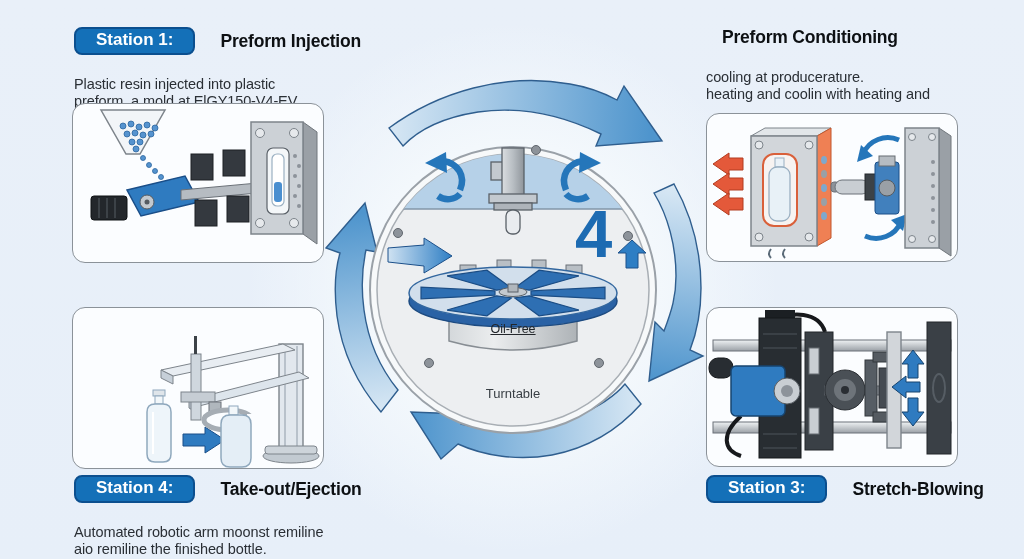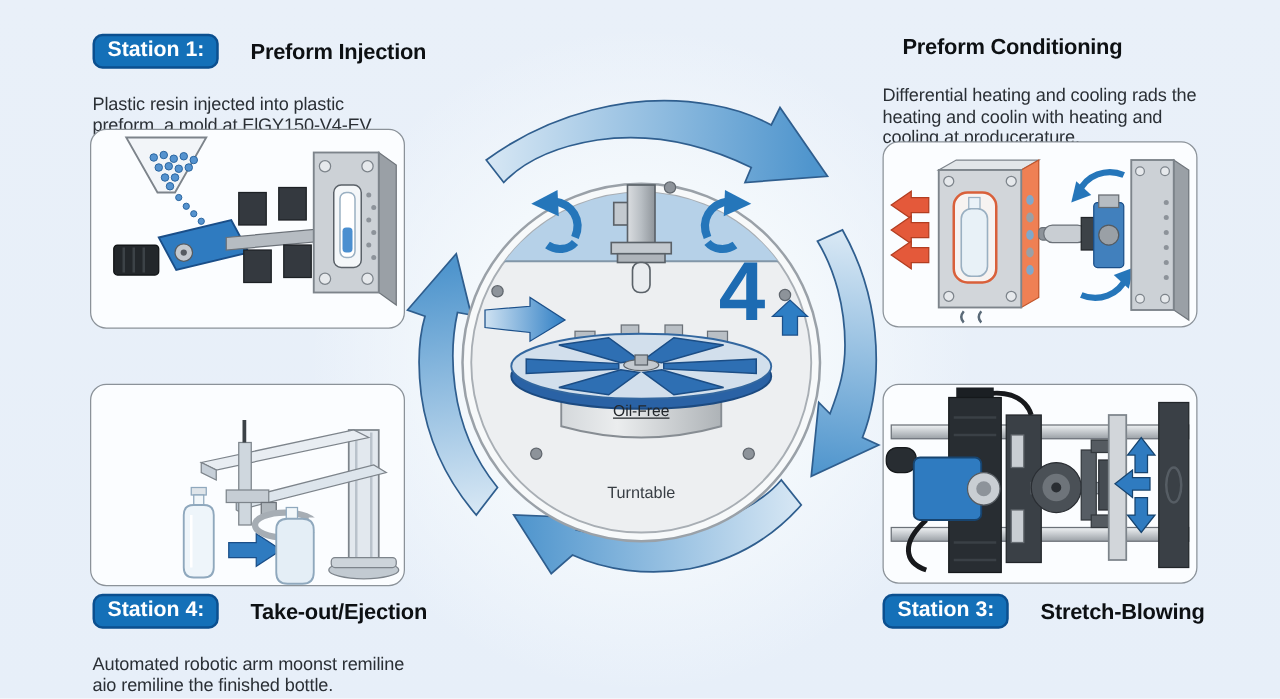--- a/index.html
+++ b/index.html
@@ -8,21 +8,21 @@
     font-family:"Liberation Sans",sans-serif;
     background:
       radial-gradient(circle 265px at 513px 288px, #fbfdfe 0%, #f3f8fc 55%, rgba(243,248,252,0) 100%),
       linear-gradient(#e9f0f9,#e7eff9);
   }
   .center-svg{position:absolute;left:0;top:0;z-index:1;}
   .station{position:absolute;z-index:2;}
   .station-header{display:flex;align-items:center;gap:9px;white-space:nowrap;}
   .badge{
     background:#1470b8;border:2px solid #0b4f8f;border-radius:8px;
-    color:#ffffff;font-weight:bold;font-size:17px;padding:1px 10px 3px;line-height:1.2;
+    color:#ffffff;font-weight:bold;font-size:17px;padding:1px 20px 3px;line-height:1.2;
   }
   .title{font-size:17.5px;font-weight:bold;color:#0d1013;letter-spacing:-0.2px;margin-left:16px;}
   .desc{margin-top:21px;font-size:14.5px;line-height:16.5px;color:#2a2f35;letter-spacing:-0.1px;}
   .card{
     position:absolute;background:#fbfdff;border:1.6px solid #8b9299;border-radius:13px;
     z-index:2;overflow:hidden;
   }
   .card svg{display:block;width:100%;height:100%;}
   .big-number{
     position:absolute;left:575px;top:200px;z-index:3;
@@ -228,23 +228,22 @@
         <rect x="201" y="78" width="8" height="20" rx="3" fill="#4a8fd0"></rect>
       </g>
     </svg>
   </div>
 
   <div class="station" style="left:706px;top:27px;">
     <div class="station-header">
       <span class="title">Preform Conditioning</span>
     </div>
     <div class="desc">
-      <div>Differential heating and cooling rads the</div>
+      <div>cooling at producerature.</div>
       <div>heating and coolin with heating and</div>
-      <div>cooling at producerature.</div>
     </div>
   </div>
   <div class="card" style="left:706px;top:113px;width:250px;height:147px;">
     <svg viewBox="0 0 250 147">
       <g fill="#e4593a" stroke="#b23d20" stroke-width="1">
         <polygon points="36,44 22,44 22,39 6,50 22,61 22,56 36,56"></polygon>
         <polygon points="36,64 22,64 22,59 6,70 22,81 22,76 36,76"></polygon>
         <polygon points="36,84 22,84 22,79 6,90 22,101 22,96 36,96"></polygon>
       </g>
       <g>

